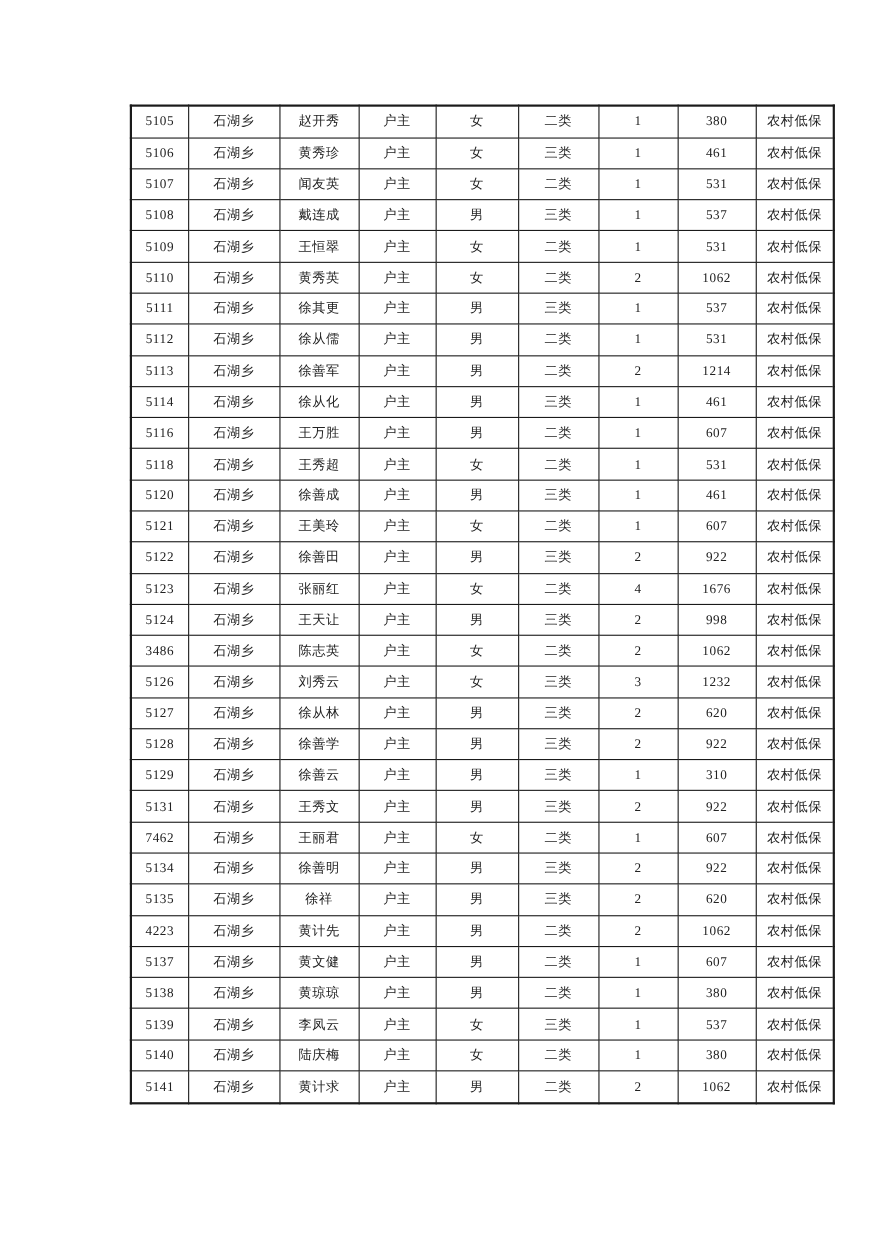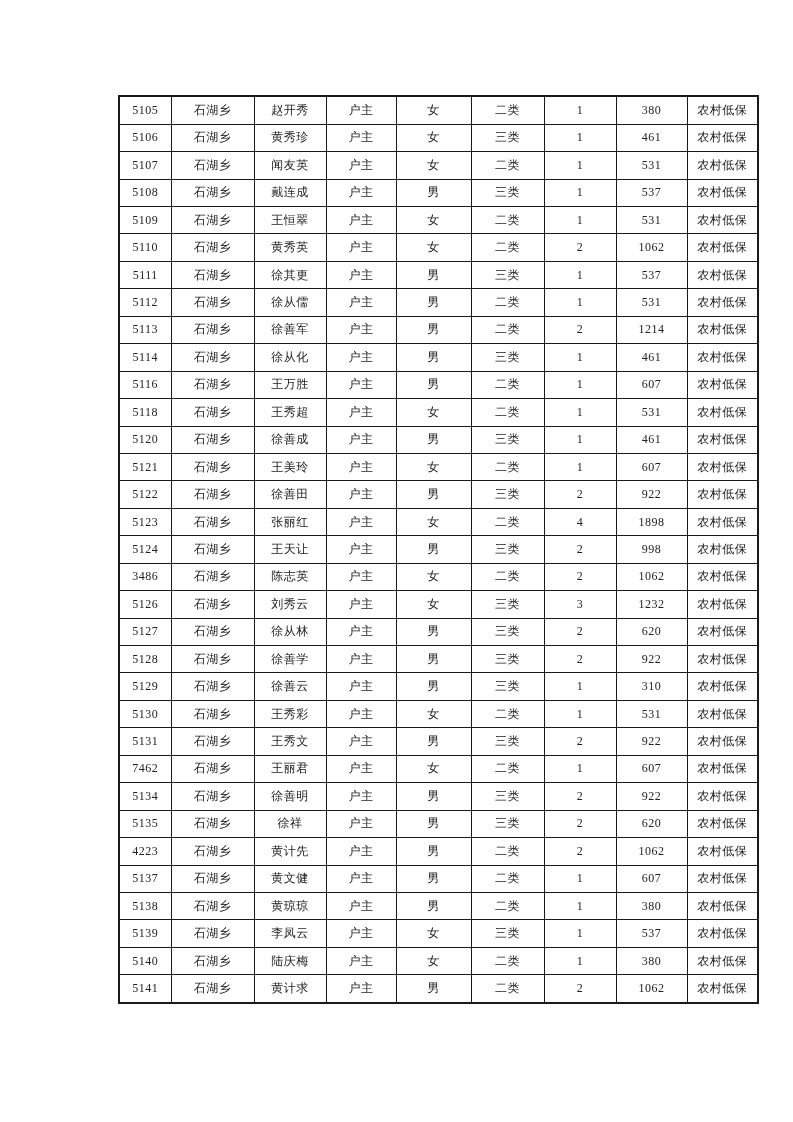--- a/index.html
+++ b/index.html
@@ -236,21 +236,21 @@
           <td>农村低保</td>
         </tr>
         <tr>
           <td>5123</td>
           <td>石湖乡</td>
           <td>张丽红</td>
           <td>户主</td>
           <td>女</td>
           <td>二类</td>
           <td>4</td>
-          <td>1898</td>
+          <td>1676</td>
           <td>农村低保</td>
         </tr>
         <tr>
           <td>5124</td>
           <td>石湖乡</td>
           <td>王天让</td>
           <td>户主</td>
           <td>男</td>
           <td>三类</td>
           <td>2</td>
@@ -303,31 +303,20 @@
         </tr>
         <tr>
           <td>5129</td>
           <td>石湖乡</td>
           <td>徐善云</td>
           <td>户主</td>
           <td>男</td>
           <td>三类</td>
           <td>1</td>
           <td>310</td>
-          <td>农村低保</td>
-        </tr>
-        <tr>
-          <td>5130</td>
-          <td>石湖乡</td>
-          <td>王秀彩</td>
-          <td>户主</td>
-          <td>女</td>
-          <td>二类</td>
-          <td>1</td>
-          <td>531</td>
           <td>农村低保</td>
         </tr>
         <tr>
           <td>5131</td>
           <td>石湖乡</td>
           <td>王秀文</td>
           <td>户主</td>
           <td>男</td>
           <td>三类</td>
           <td>2</td>

